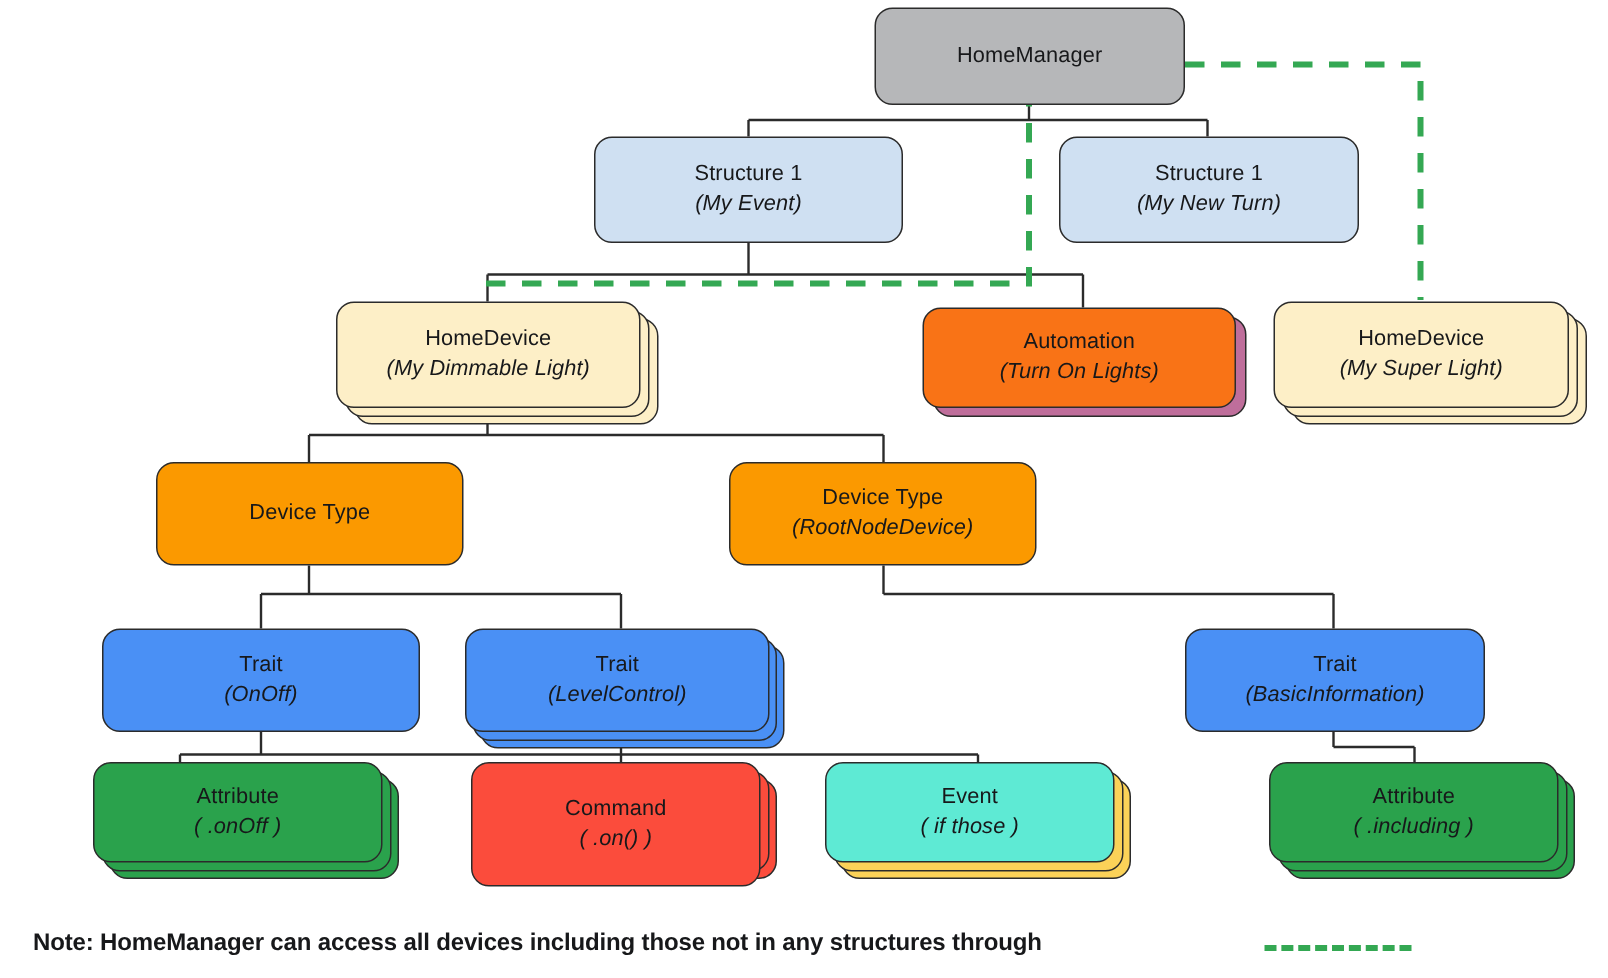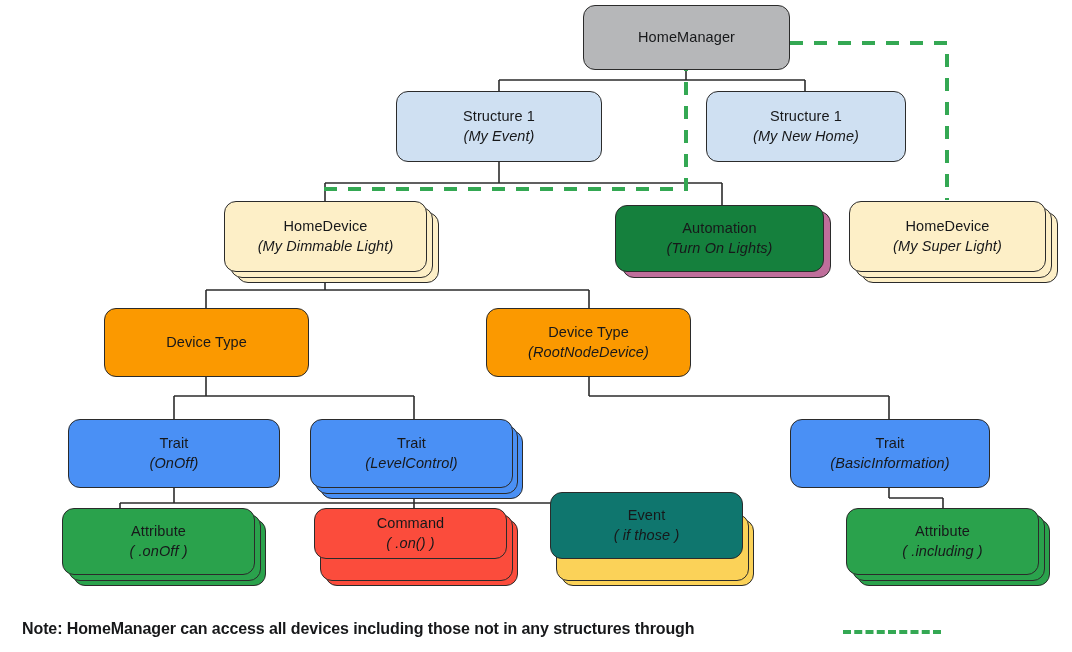--- a/index.html
+++ b/index.html
@@ -128,32 +128,32 @@
     <span class="l1">HomeManager</span>
   </div>
 
   <div class="node" style="left:396px; top:91px; width:206px; height:71px; background:#cfe0f2;">
     <span class="l1">Structure 1</span>
     <span class="l2">(My Event)</span>
   </div>
 
   <div class="node" style="left:706px; top:91px; width:200px; height:71px; background:#cfe0f2;">
     <span class="l1">Structure 1</span>
-    <span class="l2">(My New Home)</span>
+    <span class="l2">(My New Turn)</span>
   </div>
 
   <div class="stack-layer s2" style="left:236px; top:212px; width:203px; height:71px; background:#fdefc7;"></div>
   <div class="stack-layer" style="left:230px; top:207px; width:203px; height:71px; background:#fdefc7;"></div>
   <div class="node" style="left:224px; top:201px; width:203px; height:71px; background:#fdefc7;">
     <span class="l1">HomeDevice</span>
     <span class="l2">(My Dimmable Light)</span>
   </div>
 
   <div class="stack-layer" style="left:622px; top:211px; width:209px; height:67px; background:#bf6e9b;"></div>
-  <div class="node" style="left:615px; top:205px; width:209px; height:67px; background:#15803d;">
+  <div class="node" style="left:615px; top:205px; width:209px; height:67px; background:#f97316;">
     <span class="l1">Automation</span>
     <span class="l2">(Turn On Lights)</span>
   </div>
 
   <div class="stack-layer s2" style="left:861px; top:212px; width:197px; height:71px; background:#fdefc7;"></div>
   <div class="stack-layer" style="left:855px; top:207px; width:197px; height:71px; background:#fdefc7;"></div>
   <div class="node" style="left:849px; top:201px; width:197px; height:71px; background:#fdefc7;">
     <span class="l1">HomeDevice</span>
     <span class="l2">(My Super Light)</span>
   </div>
@@ -186,28 +186,28 @@
 
   <div class="stack-layer s2" style="left:73px; top:519px; width:193px; height:67px; background:#2aa24c;"></div>
   <div class="stack-layer" style="left:68px; top:514px; width:193px; height:67px; background:#2aa24c;"></div>
   <div class="node" style="left:62px; top:508px; width:193px; height:67px; background:#2aa24c;">
     <span class="l1">Attribute</span>
     <span class="l2">( .onOff )</span>
   </div>
 
   <div class="stack-layer s2" style="left:325px; top:519px; width:193px; height:67px; background:#fb4c3c;"></div>
   <div class="stack-layer" style="left:320px; top:514px; width:193px; height:67px; background:#fb4c3c;"></div>
-  <div class="node" style="left:314px; top:508px; width:193px; height:51px; background:#fb4c3c;">
+  <div class="node" style="left:314px; top:508px; width:193px; height:83px; background:#fb4c3c;">
     <span class="l1">Command</span>
     <span class="l2">( .on() )</span>
   </div>
 
   <div class="stack-layer s2" style="left:561px; top:519px; width:193px; height:67px; background:#fbd258;"></div>
   <div class="stack-layer" style="left:556px; top:514px; width:193px; height:67px; background:#fbd258;"></div>
-  <div class="node" style="left:550px; top:492px; width:193px; height:67px; background:#0f766e;">
+  <div class="node" style="left:550px; top:508px; width:193px; height:67px; background:#5eead4;">
     <span class="l1">Event</span>
     <span class="l2">( if those )</span>
   </div>
 
   <div class="stack-layer s2" style="left:857px; top:519px; width:193px; height:67px; background:#2aa24c;"></div>
   <div class="stack-layer" style="left:852px; top:514px; width:193px; height:67px; background:#2aa24c;"></div>
   <div class="node" style="left:846px; top:508px; width:193px; height:67px; background:#2aa24c;">
     <span class="l1">Attribute</span>
     <span class="l2">( .including )</span>
   </div>

